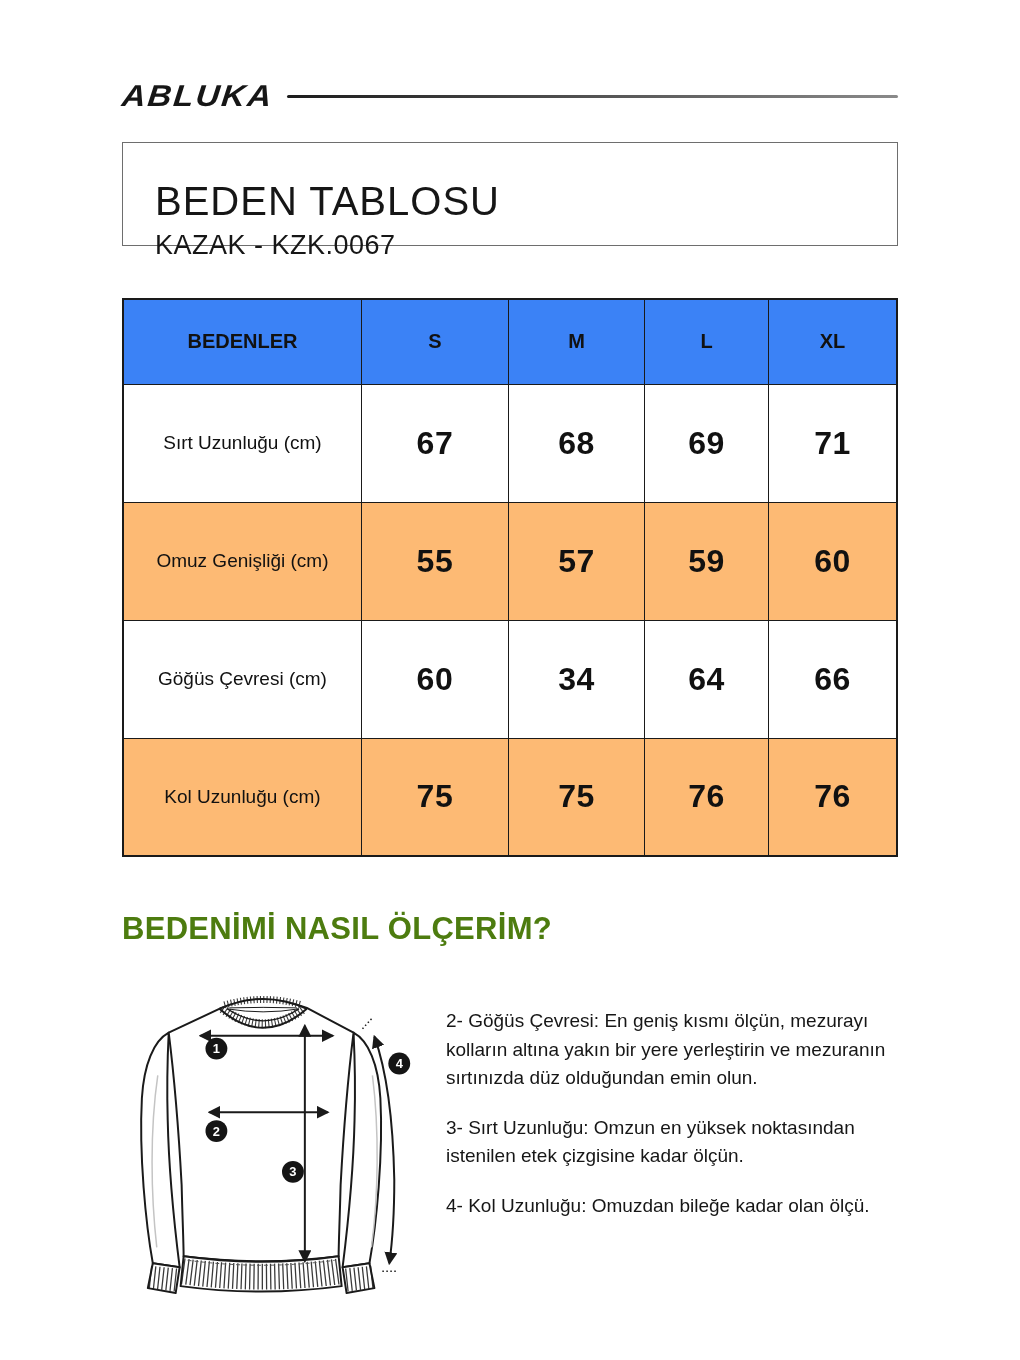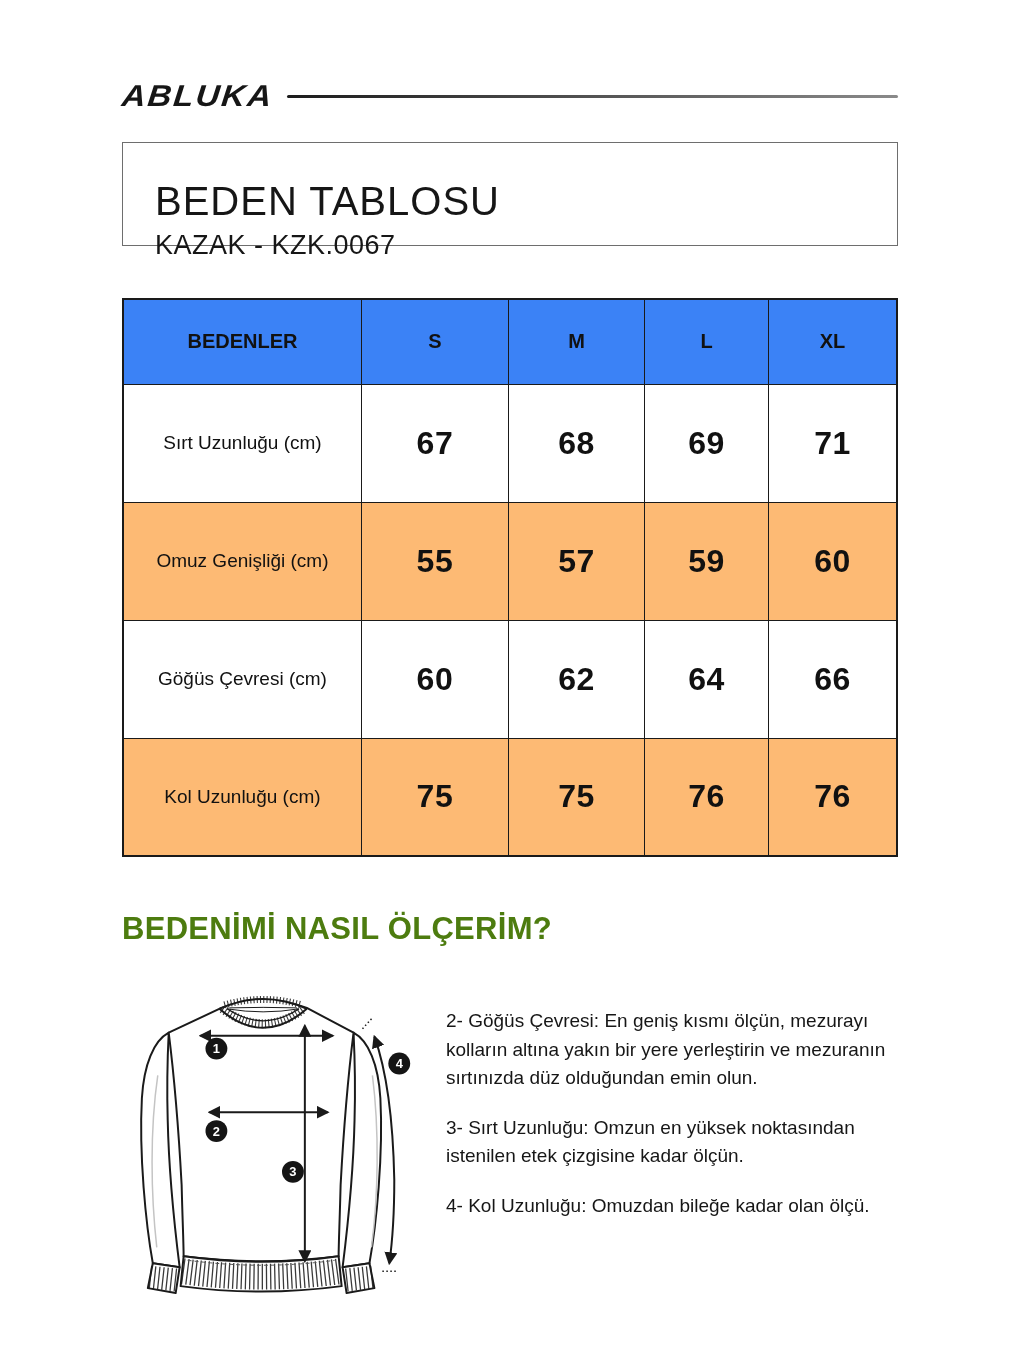--- a/index.html
+++ b/index.html
@@ -100,21 +100,21 @@
       <tr class="shade">
         <td class="row-label">Omuz Genişliği (cm)</td>
         <td class="num">55</td>
         <td class="num">57</td>
         <td class="num">59</td>
         <td class="num">60</td>
       </tr>
       <tr>
         <td class="row-label">Göğüs Çevresi (cm)</td>
         <td class="num">60</td>
-        <td class="num">62</td>
+        <td class="num">34</td>
         <td class="num">64</td>
         <td class="num">66</td>
       </tr>
       <tr class="shade">
         <td class="row-label">Kol Uzunluğu (cm)</td>
         <td class="num">75</td>
         <td class="num">75</td>
         <td class="num">76</td>
         <td class="num">76</td>
       </tr>

